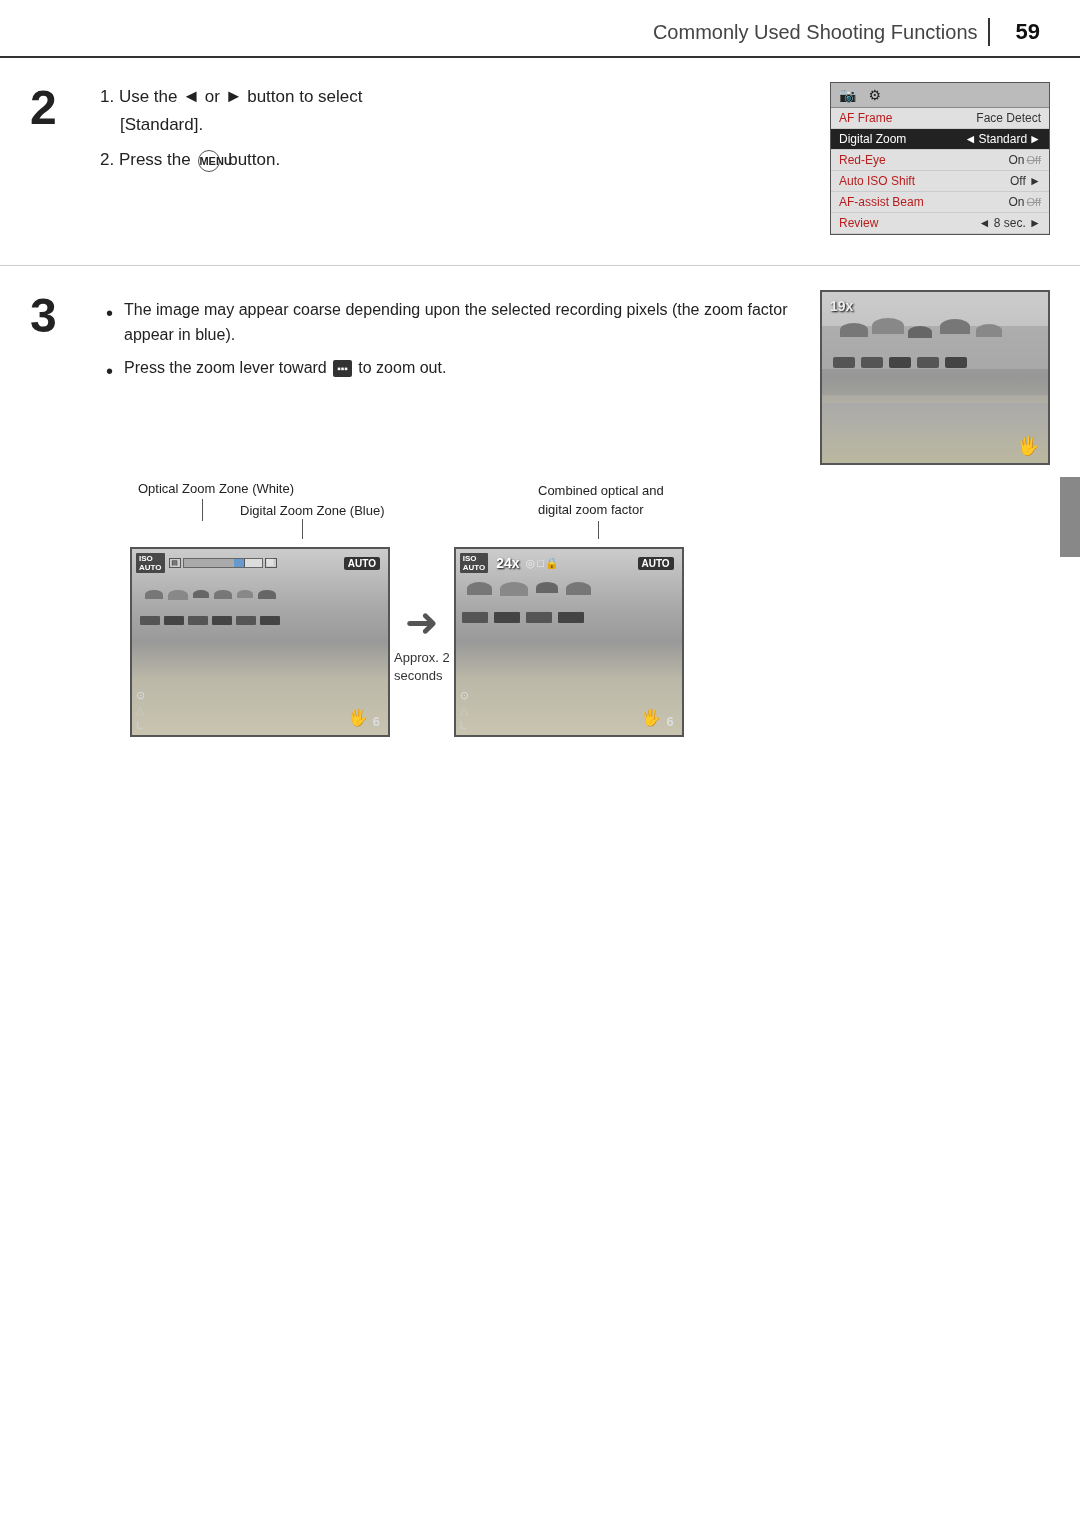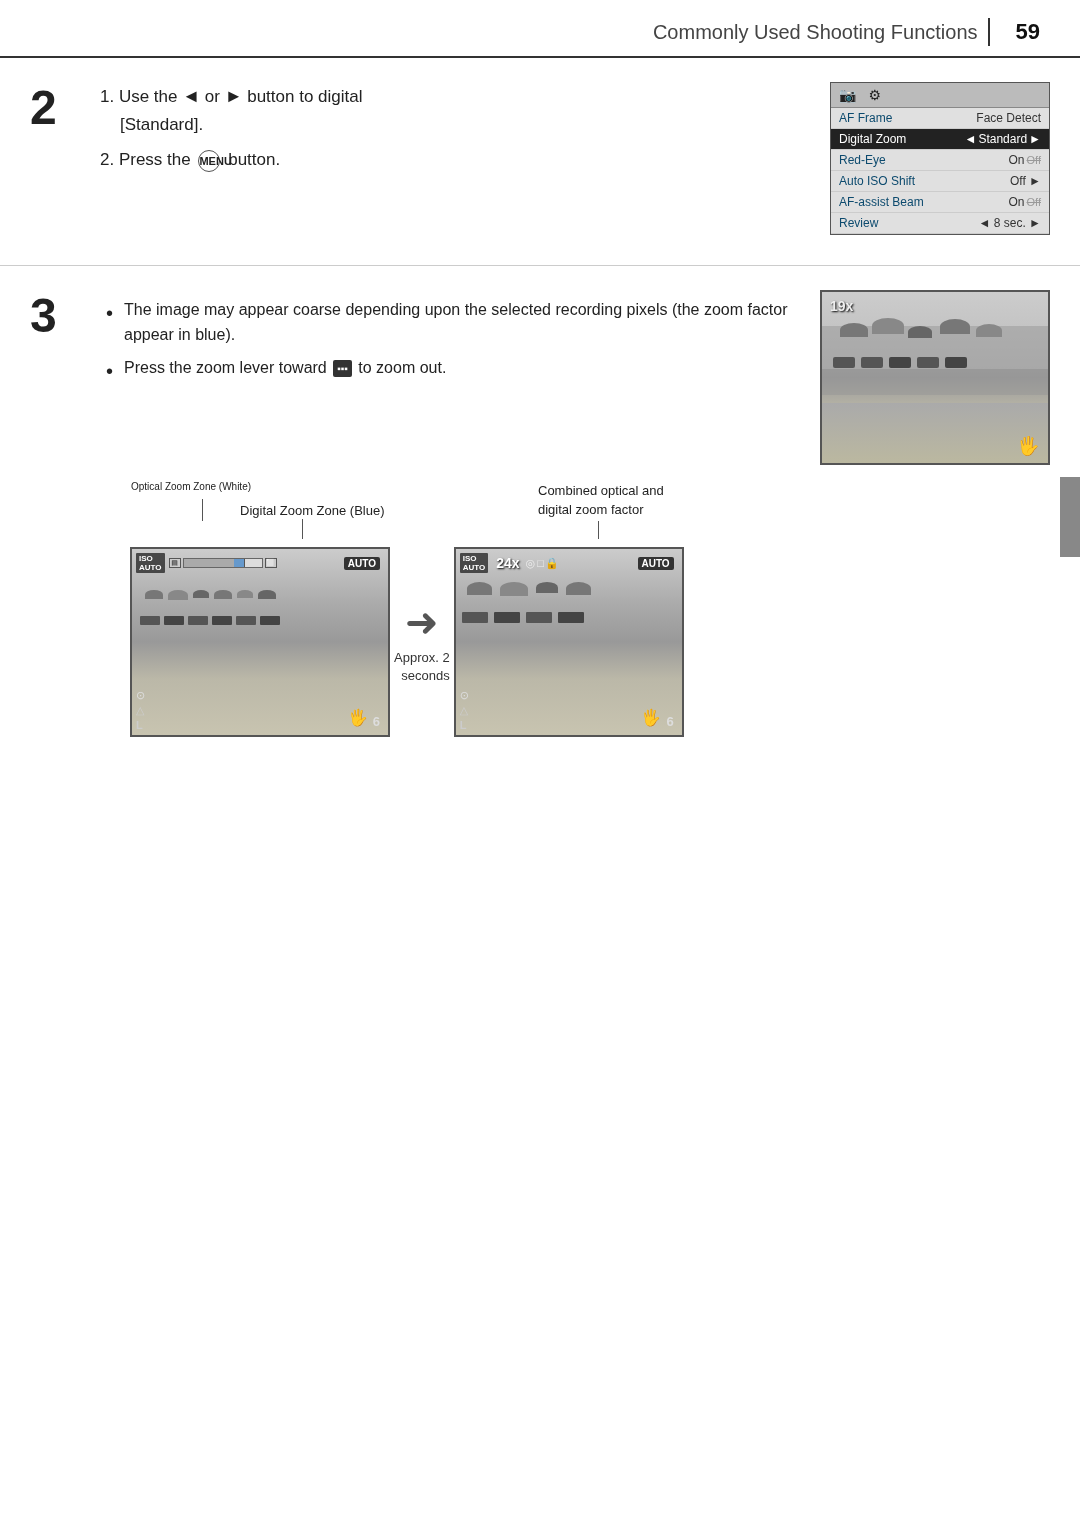--- a/index.html
+++ b/index.html
@@ -136,21 +136,21 @@
     .menu-row.highlighted {
       background: #222;
       color: #fff;
     }
 
     .menu-row.highlighted .menu-value {
       color: #fff;
     }
 
     .menu-row-label {
-      color: #0c4a6e;
+      color: #b91c1c;
       font-size: 12px;
     }
 
     .menu-row.highlighted .menu-row-label {
       color: #fff;
     }
 
     .menu-value {
       font-size: 12px;
       color: #333;
@@ -284,21 +284,21 @@
       top: 6px;
       left: 8px;
       color: #eee;
       font-size: 14px;
       font-weight: bold;
       text-shadow: 1px 1px 2px #000;
     }
 
     .approx-text {
       font-size: 13px;
-      text-align: right;
+      text-align: left;
       color: #333;
       margin-top: 4px;
       line-height: 1.4;
     }
 
     
     .right-tab {
       position: absolute;
       right: 0;
       top: 50%;
@@ -349,21 +349,21 @@
 <div class="section">
   <div class="section-number">2</div>
   <div class="section-content">
     <div class="section2-layout">
       <div class="section2-text">
         <p class="step-text">
           <span>1. Use the </span>
           <span class="arrow-symbol">◄</span>
           <span> or </span>
           <span class="arrow-symbol">►</span>
-          <span> button to digital</span><br>
+          <span> button to select</span><br>
           <span style="padding-left:20px;">[Standard].</span>
         </p>
         <p class="step-text" style="margin-top:8px;">
           <span>2. Press the </span>
           <span class="menu-icon">MENU</span>
           <span> button.</span>
         </p>
       </div>
 
       <div class="camera-panel">
@@ -453,21 +453,21 @@
           <div style="position:absolute;bottom:6px;right:8px;color:#ddd;font-size:18px;">🖐</div>
         </div>
       </div>
     </div>
 
     <div style="display:flex;flex-direction:column;margin-top:16px;padding-left:30px;">
 
       <div style="display:flex;gap:24px;align-items:flex-start;">
 
         <div style="width:260px;position:relative;height:58px;">
-          <span style="position:absolute;left:1px;top:0;font-size:10px;">Optical Zoom Zone (White)</span>
+          <span style="position:absolute;left:8px;top:0;font-size:13px;">Optical Zoom Zone (White)</span>
           <div style="position:absolute;left:72px;top:18px;width:1px;height:22px;background:#555;"></div>
           <span style="position:absolute;left:110px;top:22px;font-size:13px;">Digital Zoom Zone (Blue)</span>
           <div style="position:absolute;left:172px;top:38px;width:1px;height:20px;background:#555;"></div>
         </div>
 
         <div style="width:100px;"></div>
 
         <div style="position:relative;width:220px;">
           <span style="font-size:13px;line-height:1.4;">Combined optical and<br>digital zoom factor</span>
           <div style="position:absolute;left:60px;top:40px;width:1px;height:18px;background:#555;"></div>

